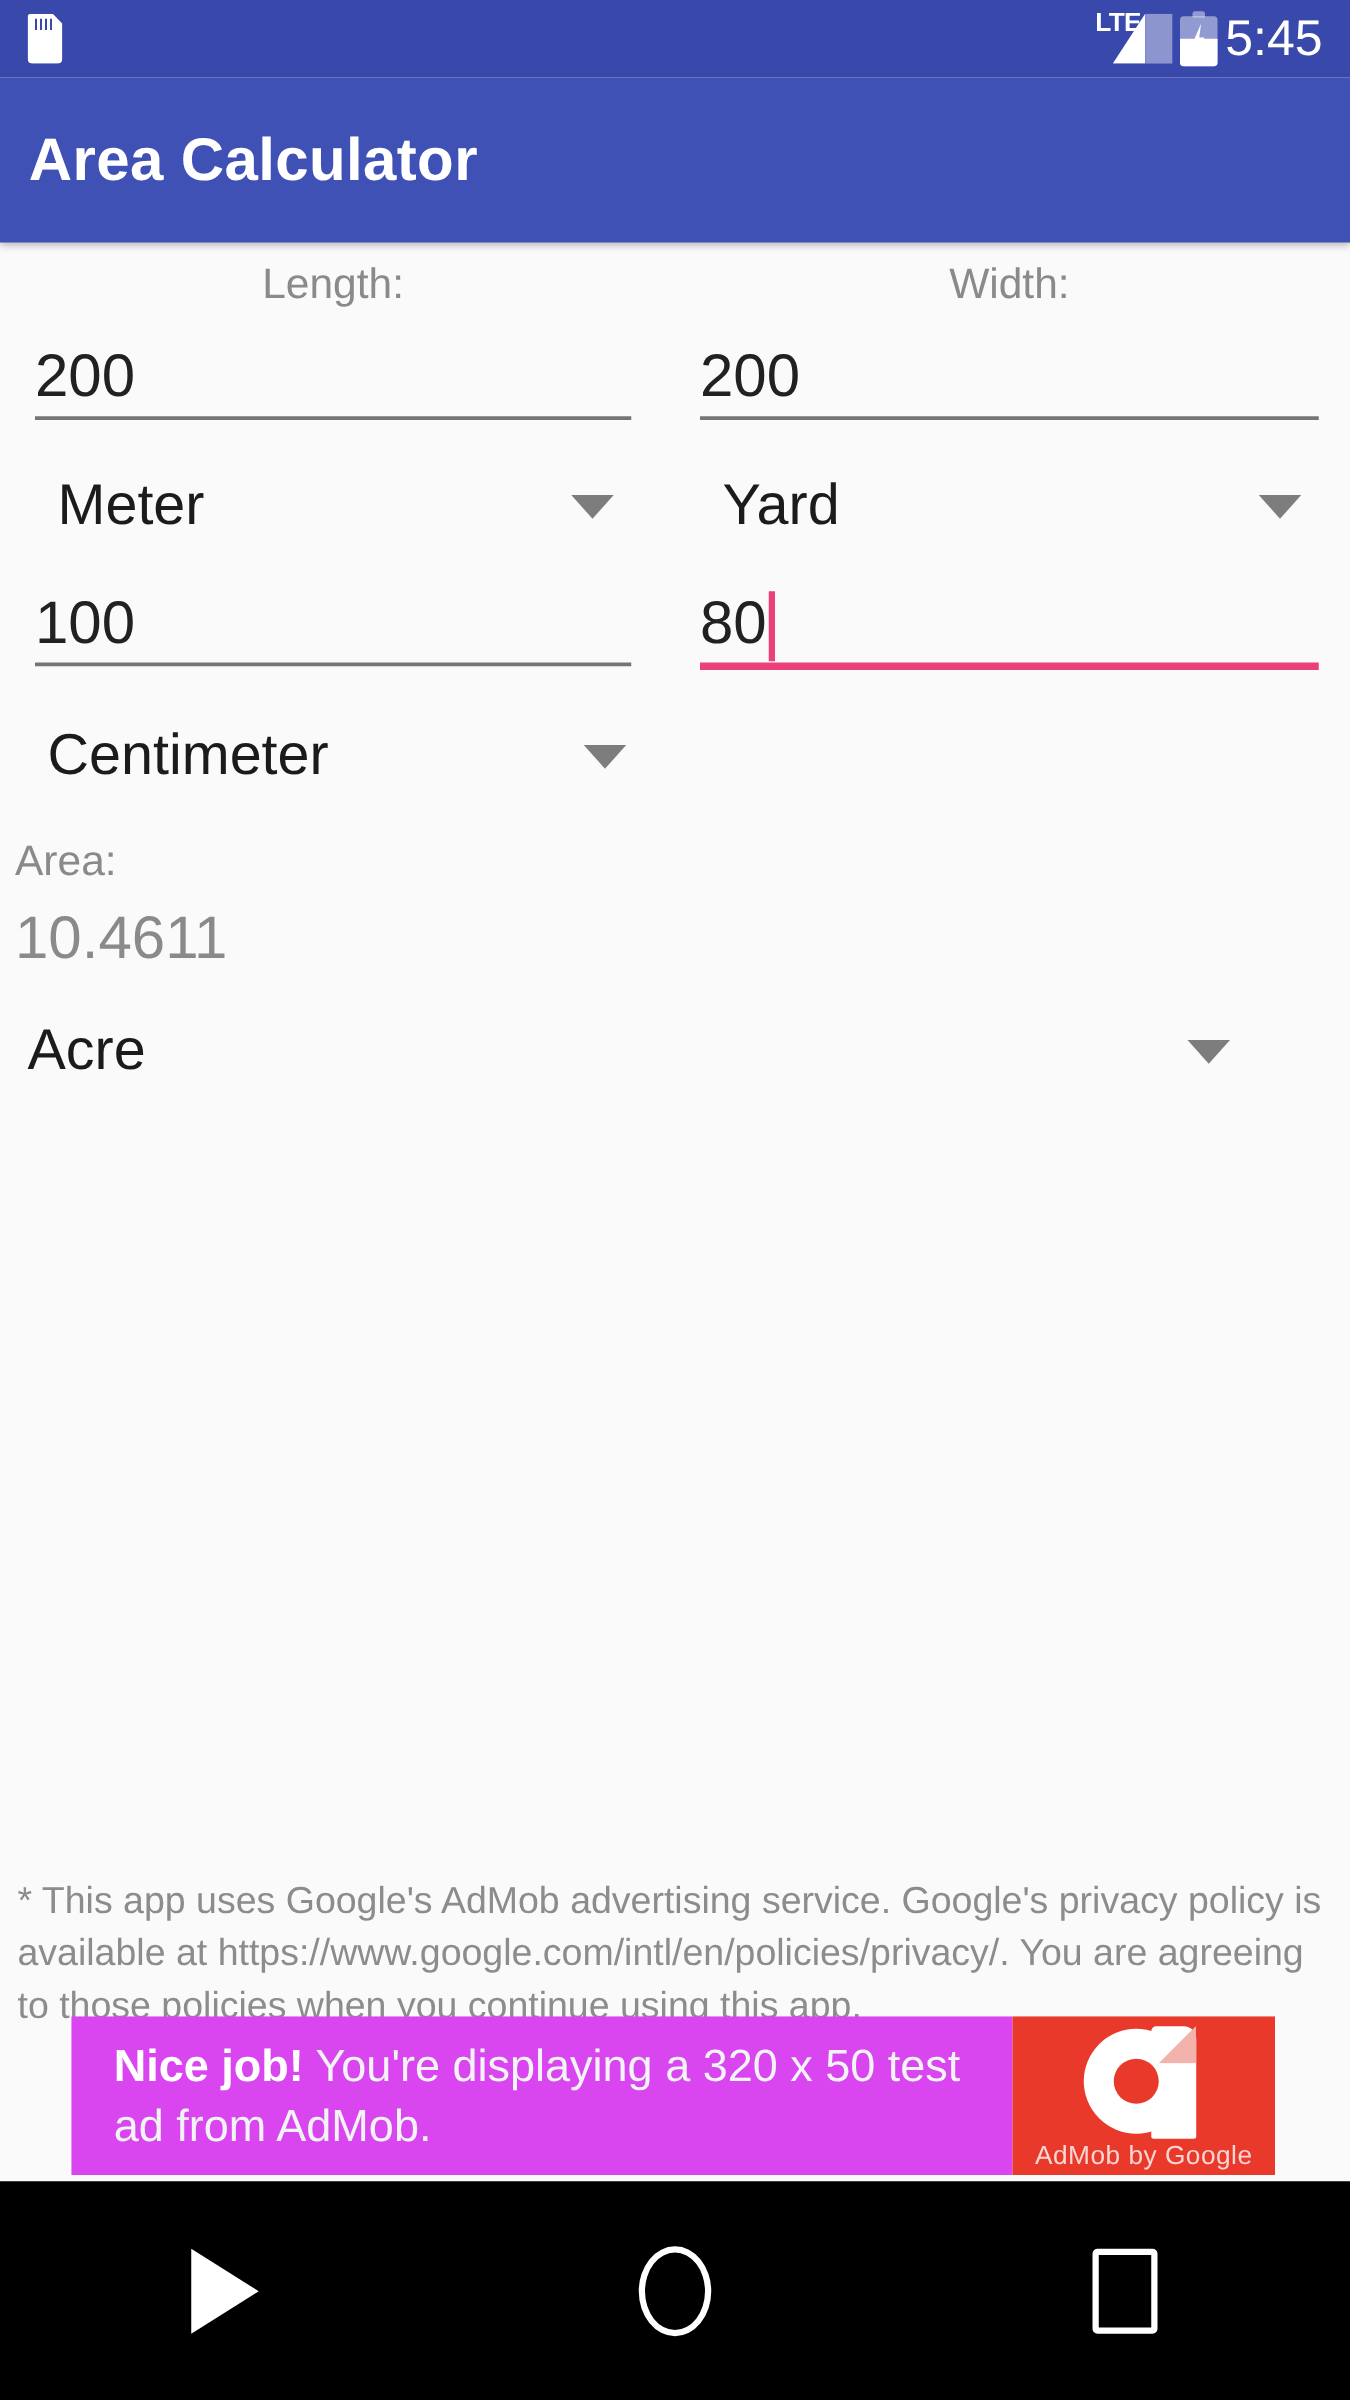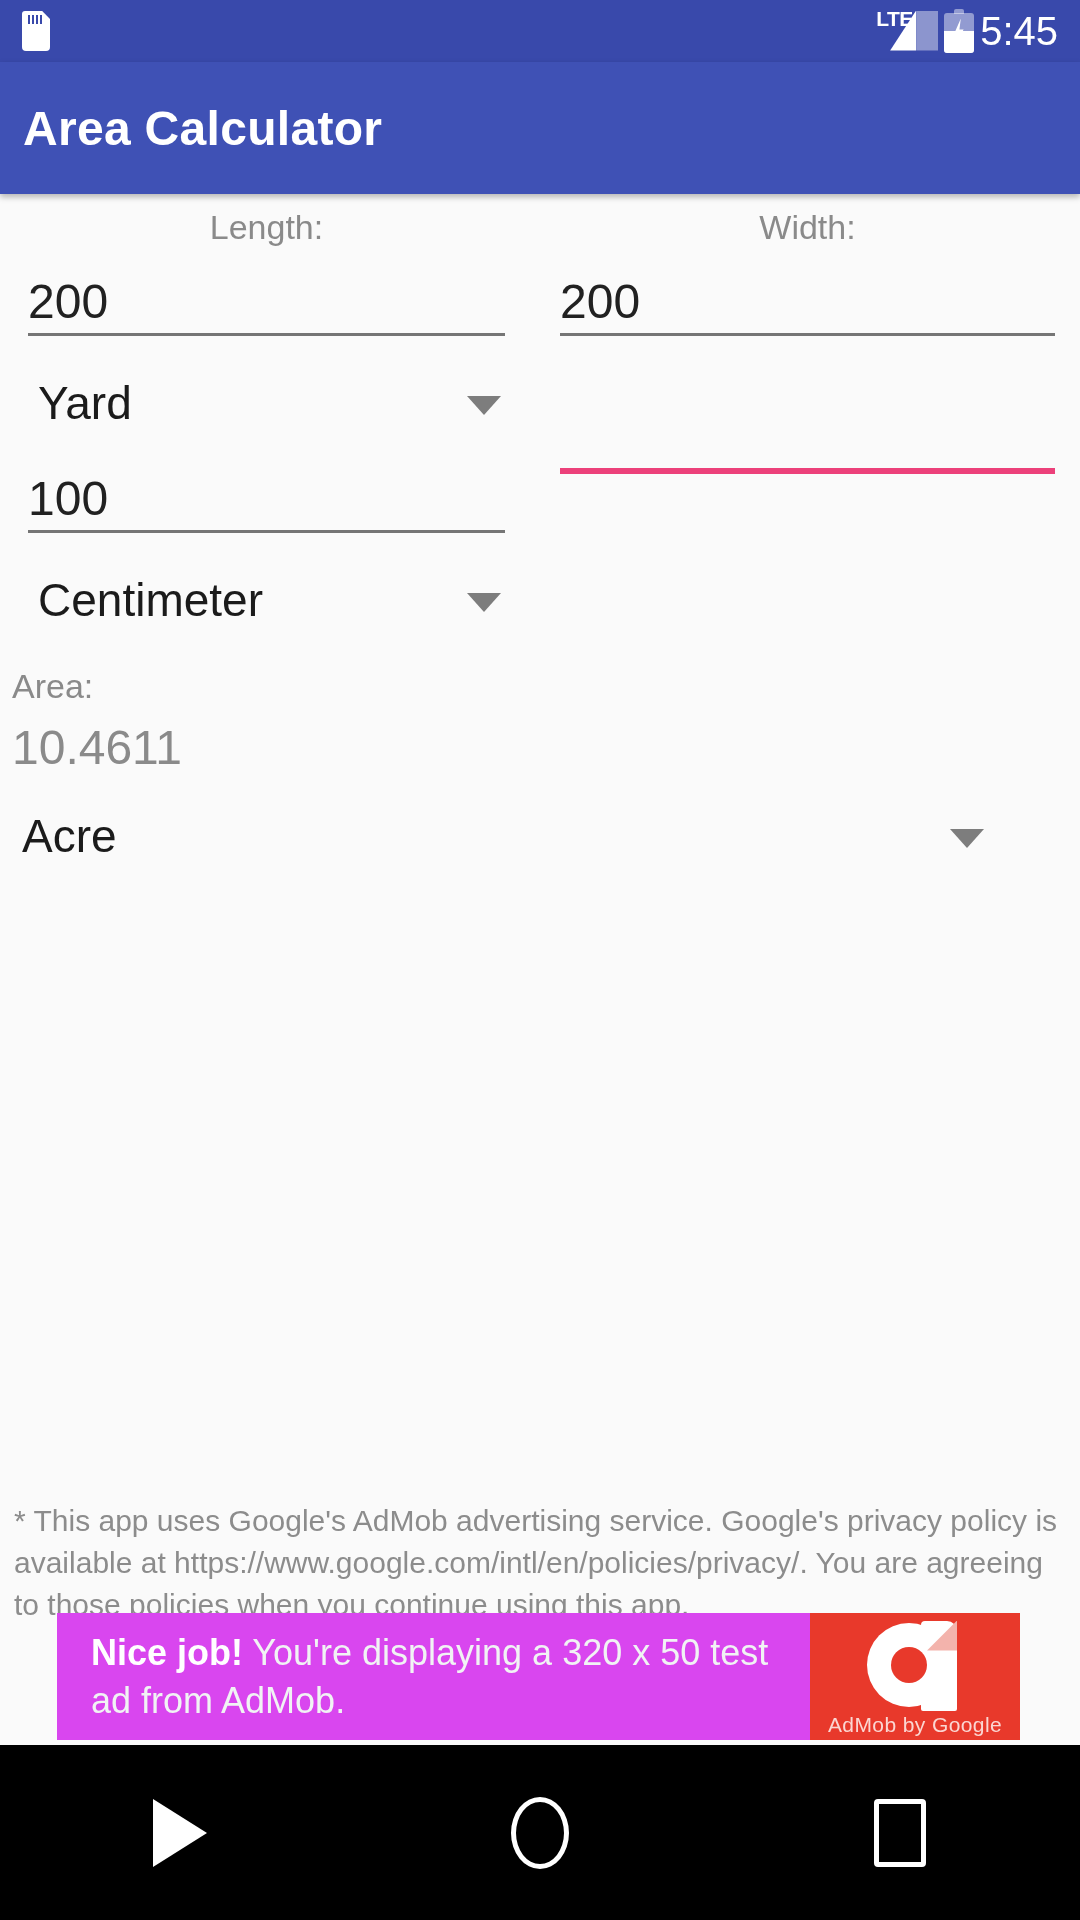--- a/index.html
+++ b/index.html
@@ -24,21 +24,21 @@
   }
   .sdcard .body{
     position:absolute; left:0; top:0; width:28px; height:40px;
     background:#fff; border-radius:3px 3px 4px 4px;
     clip-path: polygon(0 0, 72% 0, 100% 20%, 100% 100%, 0 100%);
   }
   .sdcard .pins{
     position:absolute; left:6px; top:4px; width:14px; height:9px;
     background:repeating-linear-gradient(to right,#3949ab 0,#3949ab 2px,#fff 2px,#fff 4px);
   }
-  .sb-right{ display:flex; gap:6px; }
+  .sb-right{ display:flex; align-items:center; gap:6px; }
   .lte-wrap{ position:relative; width:62px; height:44px; }
   .lte-txt{
     position:absolute; left:0; top:0; color:#fff; font-size:21px;
     font-weight:700; letter-spacing:-0.5px; line-height:20px;
   }
   .sig{
     position:absolute; right:0; bottom:2px; width:44px; height:40px;
   }
   .sig .full{
     position:absolute; right:0; bottom:0; width:22px; height:40px;
@@ -250,37 +250,47 @@
       </div>
       <div class="col right">
         <div class="input-wrap">
           <div class="input-val">200</div>
           <div class="underline"></div>
         </div>
       </div>
     </div>
 
     <div class="row">
+      <div class="col">
+        <div class="spinner">
+          <div class="spinner-val">Meter</div>
+          <div class="spinner-arrow"></div>
+        </div>
+      </div>
       <div class="col right">
         <div class="spinner">
           <div class="spinner-val">Yard</div>
           <div class="spinner-arrow"></div>
         </div>
       </div>
     </div>
 
     <div class="row">
       <div class="col">
         <div class="input-wrap">
           <div class="input-val">100</div>
           <div class="underline"></div>
         </div>
       </div>
       <div class="col right">
         <div class="input-wrap">
+          <div class="input-val">
+            <span>80</span>
+            <span class="caret"></span>
+          </div>
           <div class="underline focused"></div>
         </div>
       </div>
     </div>
 
     <div class="row">
       <div class="col right">
         <div class="spinner">
           <div class="spinner-val">Centimeter</div>
           <div class="spinner-arrow"></div>

